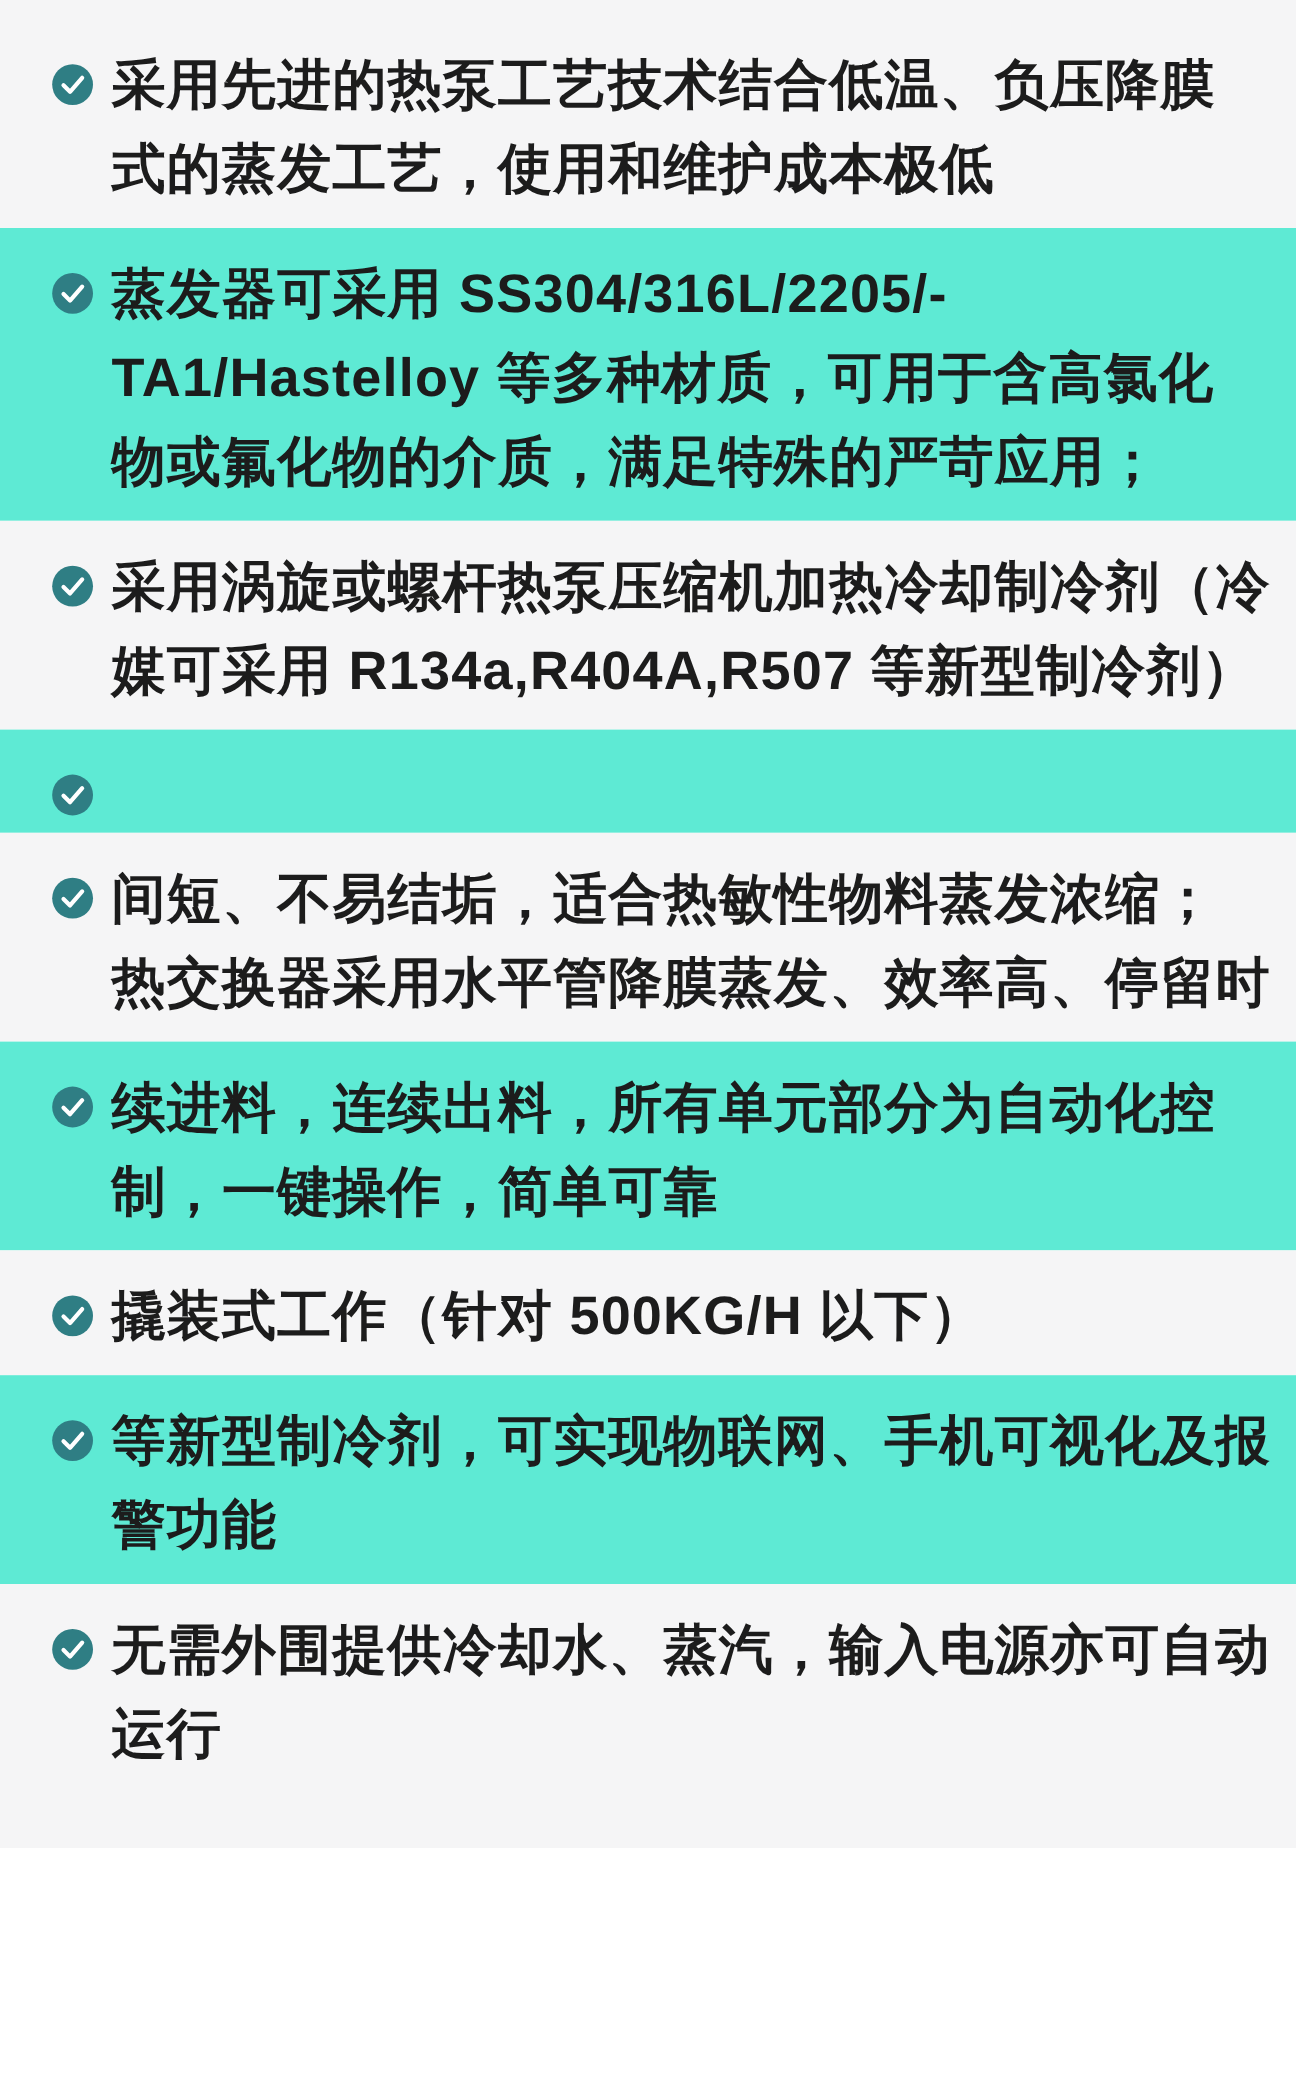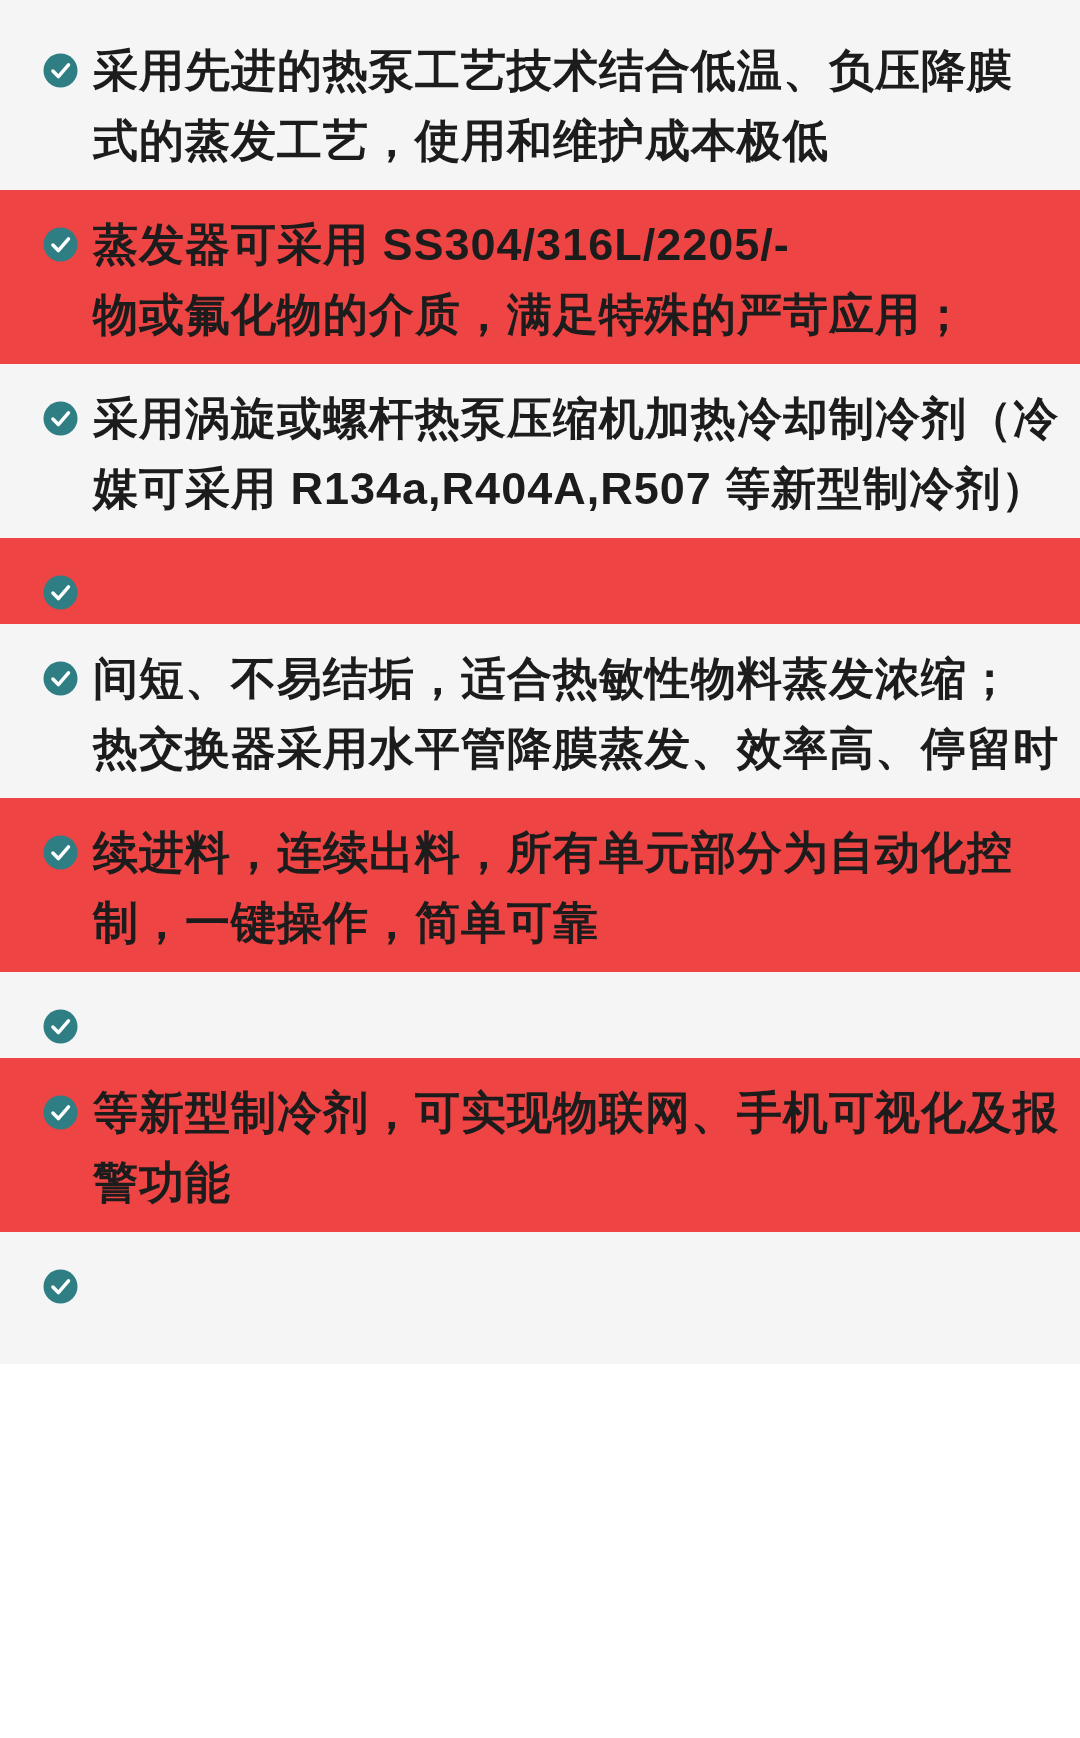--- a/index.html
+++ b/index.html
@@ -14,21 +14,21 @@
     font-family: "Liberation Sans", "DejaVu Sans", sans-serif;
   }
   .feature-list {
     width: 1080px;
   }
   .feature-item {
     display: flex;
     align-items: flex-start;
     box-sizing: border-box;
     padding: 20px 40px 14px 0;
-    background: #ef4444;
+    background: #5eead4;
   }
   .feature-item:nth-child(odd) {
     background: #f5f5f6;
   }
   .feature-item:first-child {
     padding-top: 36px;
   }
   .feature-item:last-child {
     padding-bottom: 60px;
   }
@@ -83,20 +83,21 @@
     <div class="icon-col">
       <span class="check-icon">
         <svg viewBox="0 0 36 36" aria-hidden="true">
           <circle class="icon-bg" cx="18" cy="18" r="17.5" fill="#2f7e84"></circle>
           <path class="icon-mark" d="M10.2 18.6 L15.8 24.2 L26.2 12.2" fill="none" stroke-width="3.6" stroke-linecap="round" stroke-linejoin="round" stroke="#ffffff"></path>
         </svg>
       </span>
     </div>
     <div class="feature-text">
         <div class="feature-line">蒸发器可采用 SS304/316L/2205/-</div>
+        <div class="feature-line">TA1/Hastelloy 等多种材质，可用于含高氯化</div>
         <div class="feature-line">物或氟化物的介质，满足特殊的严苛应用；</div>
       </div>
   </div>
 
   <div class="feature-item">
     <div class="icon-col">
       <span class="check-icon">
         <svg viewBox="0 0 36 36" aria-hidden="true">
           <circle class="icon-bg" cx="18" cy="18" r="17.5" fill="#2f7e84"></circle>
           <path class="icon-mark" d="M10.2 18.6 L15.8 24.2 L26.2 12.2" fill="none" stroke-width="3.6" stroke-linecap="round" stroke-linejoin="round" stroke="#ffffff"></path>
@@ -153,20 +154,21 @@
   <div class="feature-item">
     <div class="icon-col">
       <span class="check-icon">
         <svg viewBox="0 0 36 36" aria-hidden="true">
           <circle class="icon-bg" cx="18" cy="18" r="17.5" fill="#2f7e84"></circle>
           <path class="icon-mark" d="M10.2 18.6 L15.8 24.2 L26.2 12.2" fill="none" stroke-width="3.6" stroke-linecap="round" stroke-linejoin="round" stroke="#ffffff"></path>
         </svg>
       </span>
     </div>
     <div class="feature-text">
+        <div class="feature-line">撬装式工作（针对 500KG/H 以下）</div>
       </div>
   </div>
 
   <div class="feature-item">
     <div class="icon-col">
       <span class="check-icon">
         <svg viewBox="0 0 36 36" aria-hidden="true">
           <circle class="icon-bg" cx="18" cy="18" r="17.5" fill="#2f7e84"></circle>
           <path class="icon-mark" d="M10.2 18.6 L15.8 24.2 L26.2 12.2" fill="none" stroke-width="3.6" stroke-linecap="round" stroke-linejoin="round" stroke="#ffffff"></path>
         </svg>
@@ -180,14 +182,18 @@
 
   <div class="feature-item">
     <div class="icon-col">
       <span class="check-icon">
         <svg viewBox="0 0 36 36" aria-hidden="true">
           <circle class="icon-bg" cx="18" cy="18" r="17.5" fill="#2f7e84"></circle>
           <path class="icon-mark" d="M10.2 18.6 L15.8 24.2 L26.2 12.2" fill="none" stroke-width="3.6" stroke-linecap="round" stroke-linejoin="round" stroke="#ffffff"></path>
         </svg>
       </span>
     </div>
+    <div class="feature-text">
+        <div class="feature-line">无需外围提供冷却水、蒸汽，输入电源亦可自动</div>
+        <div class="feature-line">运行</div>
+      </div>
   </div>
 </div>
 
 </body></html>

